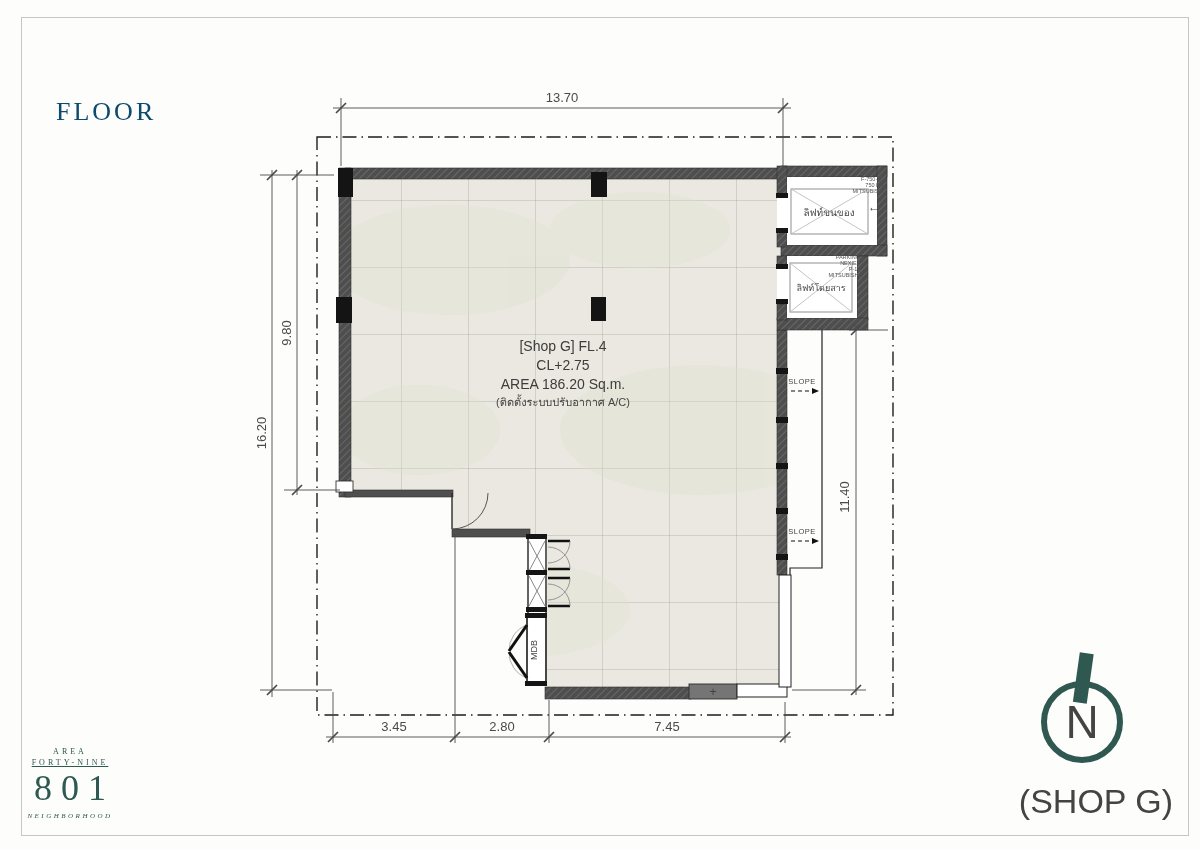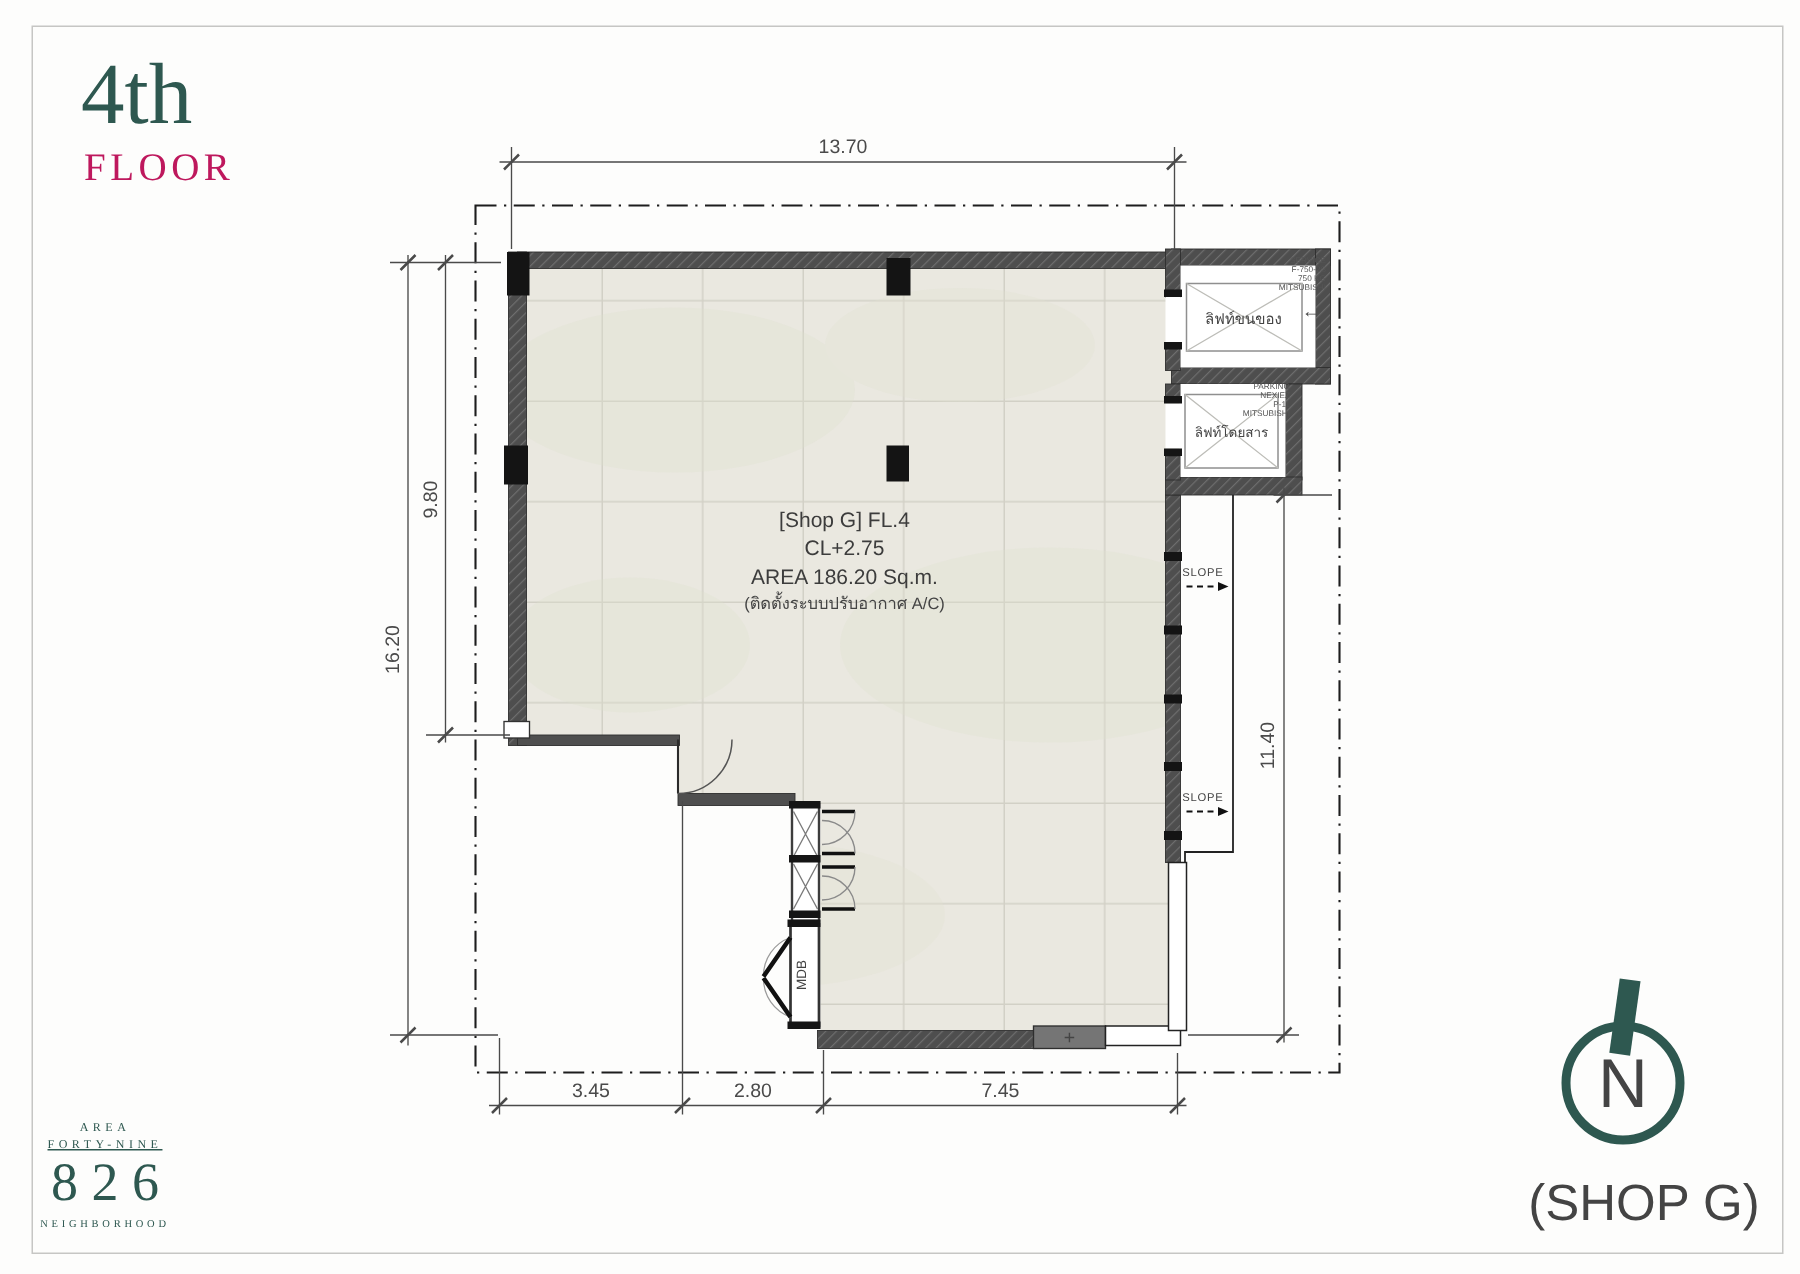--- a/index.html
+++ b/index.html
@@ -2,46 +2,45 @@
 <html><head>
 <meta charset="utf-8">
 <style>
   html,body{margin:0;padding:0;background:#ffffff;}
   #page{position:relative;width:1200px;height:849px;background:#fdfdfc;overflow:hidden;
         font-family:"Liberation Sans","DejaVu Sans",sans-serif;}
   #frame{position:absolute;left:21px;top:17px;width:1166px;height:817px;border:1px solid #c6c6c4;}
   #floor-title{position:absolute;left:54px;top:34px;font-family:"Liberation Serif","DejaVu Serif",serif;
         font-size:58px;color:#2e5850;line-height:1;}
   #floor-sub{position:absolute;left:56px;top:99px;font-family:"Liberation Serif","DejaVu Serif",serif;
-        font-size:26px;letter-spacing:3px;color:#be185d;line-height:1;}
+        font-size:26px;letter-spacing:3px;color:#0c4a6e;line-height:1;}
   #logo{position:absolute;left:16px;top:747px;width:108px;text-align:center;color:#2e5850;
         font-family:"Liberation Serif","DejaVu Serif",serif;}
   #logo .l1{font-size:8px;letter-spacing:3px;}
   #logo .l2{font-size:8px;letter-spacing:3px;margin-top:2px;text-decoration:underline;}
   #logo .num{font-size:36px;letter-spacing:9px;margin-top:3px;margin-left:9px;line-height:1;}
-  #logo .l3{font-size:7px;letter-spacing:2.5px;margin-top:6px;}
+  #logo .l3{font-size:7px;letter-spacing:2.5px;margin-top:6px;font-style:italic;}
   svg{position:absolute;left:0;top:0;}
   text{font-family:"Liberation Sans","DejaVu Sans",sans-serif;fill:#444;}
   .dimtxt{font-size:13px;fill:#4a4a4a;}
   .unittxt{font-size:14px;fill:#3c3c3c;}
   .tiny{fill:#555;}
 </style>
 </head>
 <body>
 
 <div id="page">
   <div id="frame"></div>
 
-  <div id="floor-title">4th</div>
   <div id="floor-sub">FLOOR</div>
 
   <div id="logo">
     <div class="l1">AREA</div>
     <div class="l2">FORTY-NINE</div>
-    <div class="num">826</div>
+    <div class="num">801</div>
     <div class="l3">NEIGHBORHOOD</div>
   </div>
 
   <svg width="1200" height="849" viewBox="0 0 1200 849">
     <defs>
       <pattern id="hatch" width="5" height="5" patternUnits="userSpaceOnUse" patternTransform="rotate(45)">
         <rect width="5" height="5" fill="#4e4e4e"></rect>
         <line x1="0" y1="0" x2="0" y2="5" stroke="#6e6e6e" stroke-width="1.6"></line>
       </pattern>
       <pattern id="tiles" width="67" height="67" patternUnits="userSpaceOnUse">

